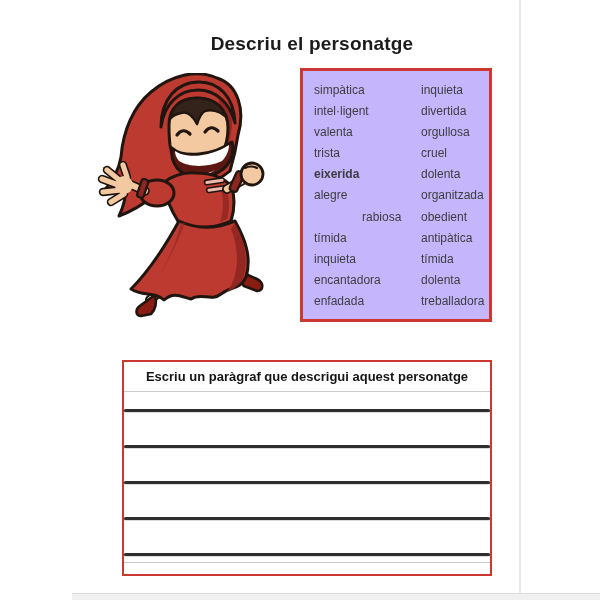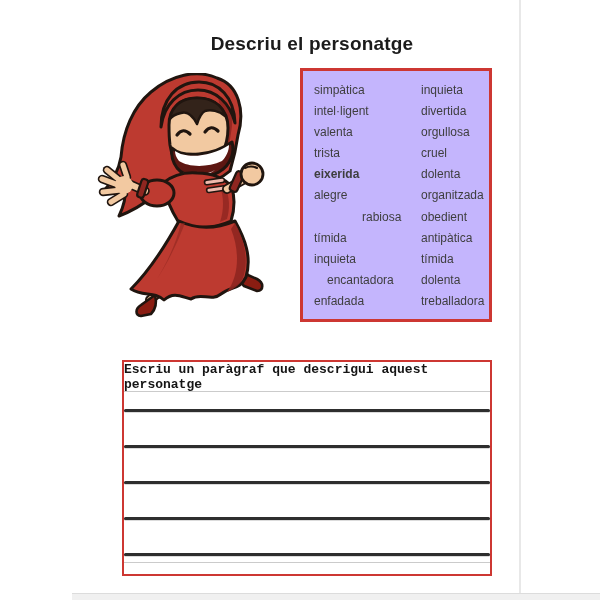--- a/index.html
+++ b/index.html
@@ -27,21 +27,21 @@
   .word-col { display:flex; flex-direction:column; }
   .word-col.c0 { width:107px; }
   .word-col.c1 { flex:1;justify-content:space-between; }
   .word-item { font-size:12px; color:#3e3e3e; line-height:21.1px; white-space:nowrap; }
 
   
   .para-box { position:absolute; left:122px; top:360px; width:370px; height:216px;
               border:2px solid var(--accent,#cd3732); background:#fff; }
   .para-heading { position:absolute; left:0; top:0; width:100%; height:29px;
                   display:flex; align-items:center; justify-content:center;
-                  font-size:13px; font-weight:bold; color:#151515;font-family:Liberation Mono, monospace; }
+                  font-size:13px; font-weight:bold; color:#151515; }
   .lines-area { position:absolute; left:0; top:29px; width:100%; height:172px;
                 border-top:1px solid #cbcbcb; border-bottom:1px solid #cbcbcb; }
   .wline { position:absolute; left:0; right:0; height:2.6px; border-radius:2px;
            background:var(--line,#2e2e2e);
            box-shadow:0 .5px 0 rgba(46,46,46,.35); }
 </style>
 </head>
 <body>
 
 <div id="canvas">
@@ -185,21 +185,21 @@
         <div class="word-col c0">
           <span class="word-item" style="color: rgb(62, 62, 62);">simpàtica</span>
           <span class="word-item" style="color: rgb(62, 62, 62);">intel·ligent</span>
           <span class="word-item" style="color: rgb(62, 62, 62);">valenta</span>
           <span class="word-item" style="color: rgb(62, 62, 62);">trista</span>
           <span class="word-item" style="color: rgb(62, 62, 62); font-weight: bold;">eixerida</span>
           <span class="word-item" style="color: rgb(62, 62, 62);">alegre</span>
           <span class="word-item" style="color: rgb(62, 62, 62); margin-left: 48px;">rabiosa</span>
           <span class="word-item" style="color: rgb(62, 62, 62);">tímida</span>
           <span class="word-item" style="color: rgb(62, 62, 62);">inquieta</span>
-          <span class="word-item" style="color: rgb(62, 62, 62); margin-left: 13px;">encantadora</span>
+          <span class="word-item" style="color: rgb(62, 62, 62);">encantadora</span>
           <span class="word-item" style="color: rgb(62, 62, 62);">enfadada</span>
         </div>
         <div class="word-col c1">
           <span class="word-item" style="color: rgb(62, 62, 62);">inquieta</span>
           <span class="word-item" style="color: rgb(62, 62, 62);">divertida</span>
           <span class="word-item" style="color: rgb(62, 62, 62);">orgullosa</span>
           <span class="word-item" style="color: rgb(62, 62, 62);">cruel</span>
           <span class="word-item" style="color: rgb(62, 62, 62);">dolenta</span>
           <span class="word-item" style="color: rgb(62, 62, 62);">organitzada</span>
           <span class="word-item" style="color: rgb(62, 62, 62);">obedient</span>

